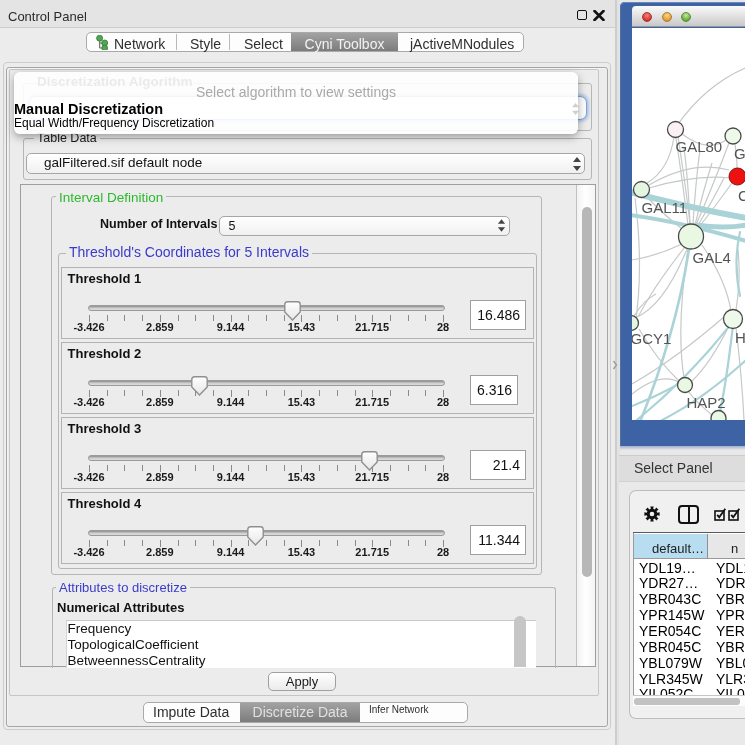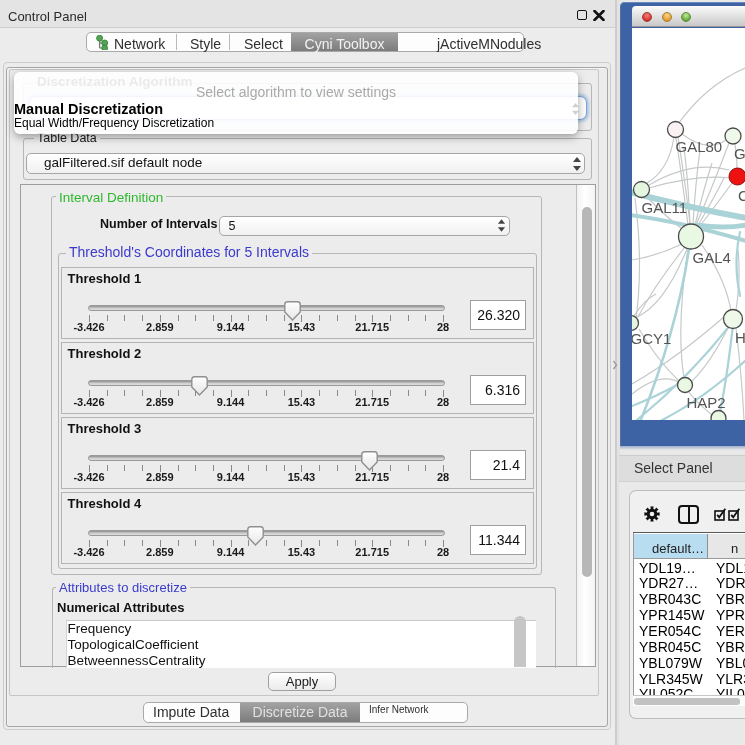--- a/index.html
+++ b/index.html
@@ -32,21 +32,21 @@
   <line x1="3.6" y1="8" x2="8" y2="8" stroke="#777" stroke-width="1.2"></line>
   <line x1="3.6" y1="13" x2="8" y2="13" stroke="#777" stroke-width="1.2"></line>
   <circle cx="3.6" cy="3.2" r="3" fill="#53a553" stroke="#2e7d32" stroke-width="0.8"></circle>
   <circle cx="8.7" cy="8" r="3" fill="#53a553" stroke="#2e7d32" stroke-width="0.8"></circle>
   <circle cx="8.7" cy="13" r="2.9" fill="#53a553" stroke="#2e7d32" stroke-width="0.8"></circle>
 </svg>
 <div class="abs" style="left:114px;top:35.5px;font-size:14px;color:#2f2f2f;">Network</div>
 <div class="abs" style="left:190px;top:35.5px;font-size:14px;color:#2f2f2f;">Style</div>
 <div class="abs" style="left:244px;top:35.5px;font-size:14px;color:#2f2f2f;">Select</div>
 <div class="abs" style="left:291px;top:35.5px;width:107px;text-align:center;font-size:14px;color:#f2f2f2;">Cyni Toolbox</div>
-<div class="abs" style="left:410px;top:35.5px;font-size:14px;color:#2f2f2f;margin-left:27px;">jActiveMNodules</div>
+<div class="abs" style="left:410px;top:35.5px;font-size:14px;color:#2f2f2f;">jActiveMNodules</div>
 
 <div class="abs" style="left:2.5px;top:61.5px;width:608.5px;height:668px;border:1px solid #cccccc;border-radius:4px;"></div>
 <div class="abs" style="left:6px;top:67px;width:601.5px;height:660px;background:#ececec;border:1px solid #a6a6a6;border-radius:3px;box-shadow:inset 0 1px 0 #f7f7f7, inset 1px 0 0 #f2f2f2;"></div>
 <div class="abs" style="left:8.5px;top:69px;width:590px;height:627px;border:1px solid #c6c6c6;border-radius:2px;"></div>
 
 <div class="abs" style="left:23px;top:83px;width:569px;height:48px;border:1px solid #b6b6b6;border-radius:3px;"></div>
 
 <div class="abs" style="left:29px;top:96px;width:558px;height:24px;border-radius:7px;background:#fdfdfd;border:1.5px solid #7ba3d9;box-shadow:0 0 3px 1.5px rgba(110,155,215,0.5);"></div>
 
 <div class="abs" style="left:23px;top:138px;width:569px;height:42px;border:1px solid #b6b6b6;border-radius:3px;"></div>
@@ -108,21 +108,21 @@
 <svg class="abs" style="left:283.5px;top:300.5px;z-index:3;" width="17" height="20" viewBox="0 0 17 20">
 <path d="M3.5 0.8 L13.5 0.8 Q16.2 0.8 16.2 3.5 L16.2 11 L8.5 19 L0.8 11 L0.8 3.5 Q0.8 0.8 3.5 0.8 Z" fill="url(#g266)" stroke="#8f8f8f" stroke-width="1.4"></path>
 <defs>
       <linearGradient id="g266" x1="0" y1="0" x2="0" y2="1">
         <stop offset="0" stop-color="#ffffff"></stop>
         <stop offset="0.5" stop-color="#f2f2f2"></stop>
         <stop offset="1" stop-color="#e8e8e8"></stop>
       </linearGradient>
     </defs>
 </svg>
-<div class="abs" style="left:470px;top:300.0px;width:56px;height:30px;background:#fff;border:1px solid #9f9f9f;font-size:14px;color:#111;text-align:right;line-height:29px;padding-right:5px;">26.320</div>
+<div class="abs" style="left:470px;top:300.0px;width:56px;height:30px;background:#fff;border:1px solid #9f9f9f;font-size:14px;color:#111;text-align:right;line-height:29px;padding-right:5px;">16.486</div>
 <div class="abs" style="left:60.5px;top:341.5px;width:473.5px;height:72px;background:#ececec;border:1px solid #b3b3b3;"></div>
 <div class="abs" style="left:67.5px;top:346.0px;font-size:13px;font-weight:bold;color:#111;">Threshold 2</div>
 <div class="abs" style="left:87.5px;top:380.0px;width:357px;height:5.5px;border-radius:3px;background:linear-gradient(#8d8d8d,#cfcfcf 55%,#dcdcdc);border:0.5px solid #9a9a9a;"></div>
 <div class="abs" style="left:89.0px;top:390.0px;width:1px;height:7px;background:#8a8a8a;"></div>
 <div class="abs" style="left:106.7px;top:390.0px;width:1px;height:6px;background:#8a8a8a;"></div>
 <div class="abs" style="left:124.4px;top:390.0px;width:1px;height:6px;background:#8a8a8a;"></div>
 <div class="abs" style="left:142.1px;top:390.0px;width:1px;height:6px;background:#8a8a8a;"></div>
 <div class="abs" style="left:159.8px;top:390.0px;width:1px;height:7px;background:#8a8a8a;"></div>
 <div class="abs" style="left:177.5px;top:390.0px;width:1px;height:6px;background:#8a8a8a;"></div>
 <div class="abs" style="left:195.2px;top:390.0px;width:1px;height:6px;background:#8a8a8a;"></div>
@@ -149,21 +149,21 @@
 <svg class="abs" style="left:190.5px;top:375.5px;z-index:3;" width="17" height="20" viewBox="0 0 17 20">
 <path d="M3.5 0.8 L13.5 0.8 Q16.2 0.8 16.2 3.5 L16.2 11 L8.5 19 L0.8 11 L0.8 3.5 Q0.8 0.8 3.5 0.8 Z" fill="url(#g341)" stroke="#8f8f8f" stroke-width="1.4"></path>
 <defs>
       <linearGradient id="g341" x1="0" y1="0" x2="0" y2="1">
         <stop offset="0" stop-color="#ffffff"></stop>
         <stop offset="0.5" stop-color="#f2f2f2"></stop>
         <stop offset="1" stop-color="#e8e8e8"></stop>
       </linearGradient>
     </defs>
 </svg>
-<div class="abs" style="left:470px;top:375.0px;width:56px;height:30px;background:#fff;border:1px solid #9f9f9f;font-size:14px;color:#111;text-align:right;line-height:29px;padding-right:5px;">6.316</div>
+<div class="abs" style="left:470px;top:375.0px;width:48px;height:30px;background:#fff;border:1px solid #9f9f9f;font-size:14px;color:#111;text-align:right;line-height:29px;padding-right:5px;">6.316</div>
 <div class="abs" style="left:60.5px;top:416.5px;width:473.5px;height:72px;background:#ececec;border:1px solid #b3b3b3;"></div>
 <div class="abs" style="left:67.5px;top:421.0px;font-size:13px;font-weight:bold;color:#111;">Threshold 3</div>
 <div class="abs" style="left:87.5px;top:455.0px;width:357px;height:5.5px;border-radius:3px;background:linear-gradient(#8d8d8d,#cfcfcf 55%,#dcdcdc);border:0.5px solid #9a9a9a;"></div>
 <div class="abs" style="left:89.0px;top:465.0px;width:1px;height:7px;background:#8a8a8a;"></div>
 <div class="abs" style="left:106.7px;top:465.0px;width:1px;height:6px;background:#8a8a8a;"></div>
 <div class="abs" style="left:124.4px;top:465.0px;width:1px;height:6px;background:#8a8a8a;"></div>
 <div class="abs" style="left:142.1px;top:465.0px;width:1px;height:6px;background:#8a8a8a;"></div>
 <div class="abs" style="left:159.8px;top:465.0px;width:1px;height:7px;background:#8a8a8a;"></div>
 <div class="abs" style="left:177.5px;top:465.0px;width:1px;height:6px;background:#8a8a8a;"></div>
 <div class="abs" style="left:195.2px;top:465.0px;width:1px;height:6px;background:#8a8a8a;"></div>

